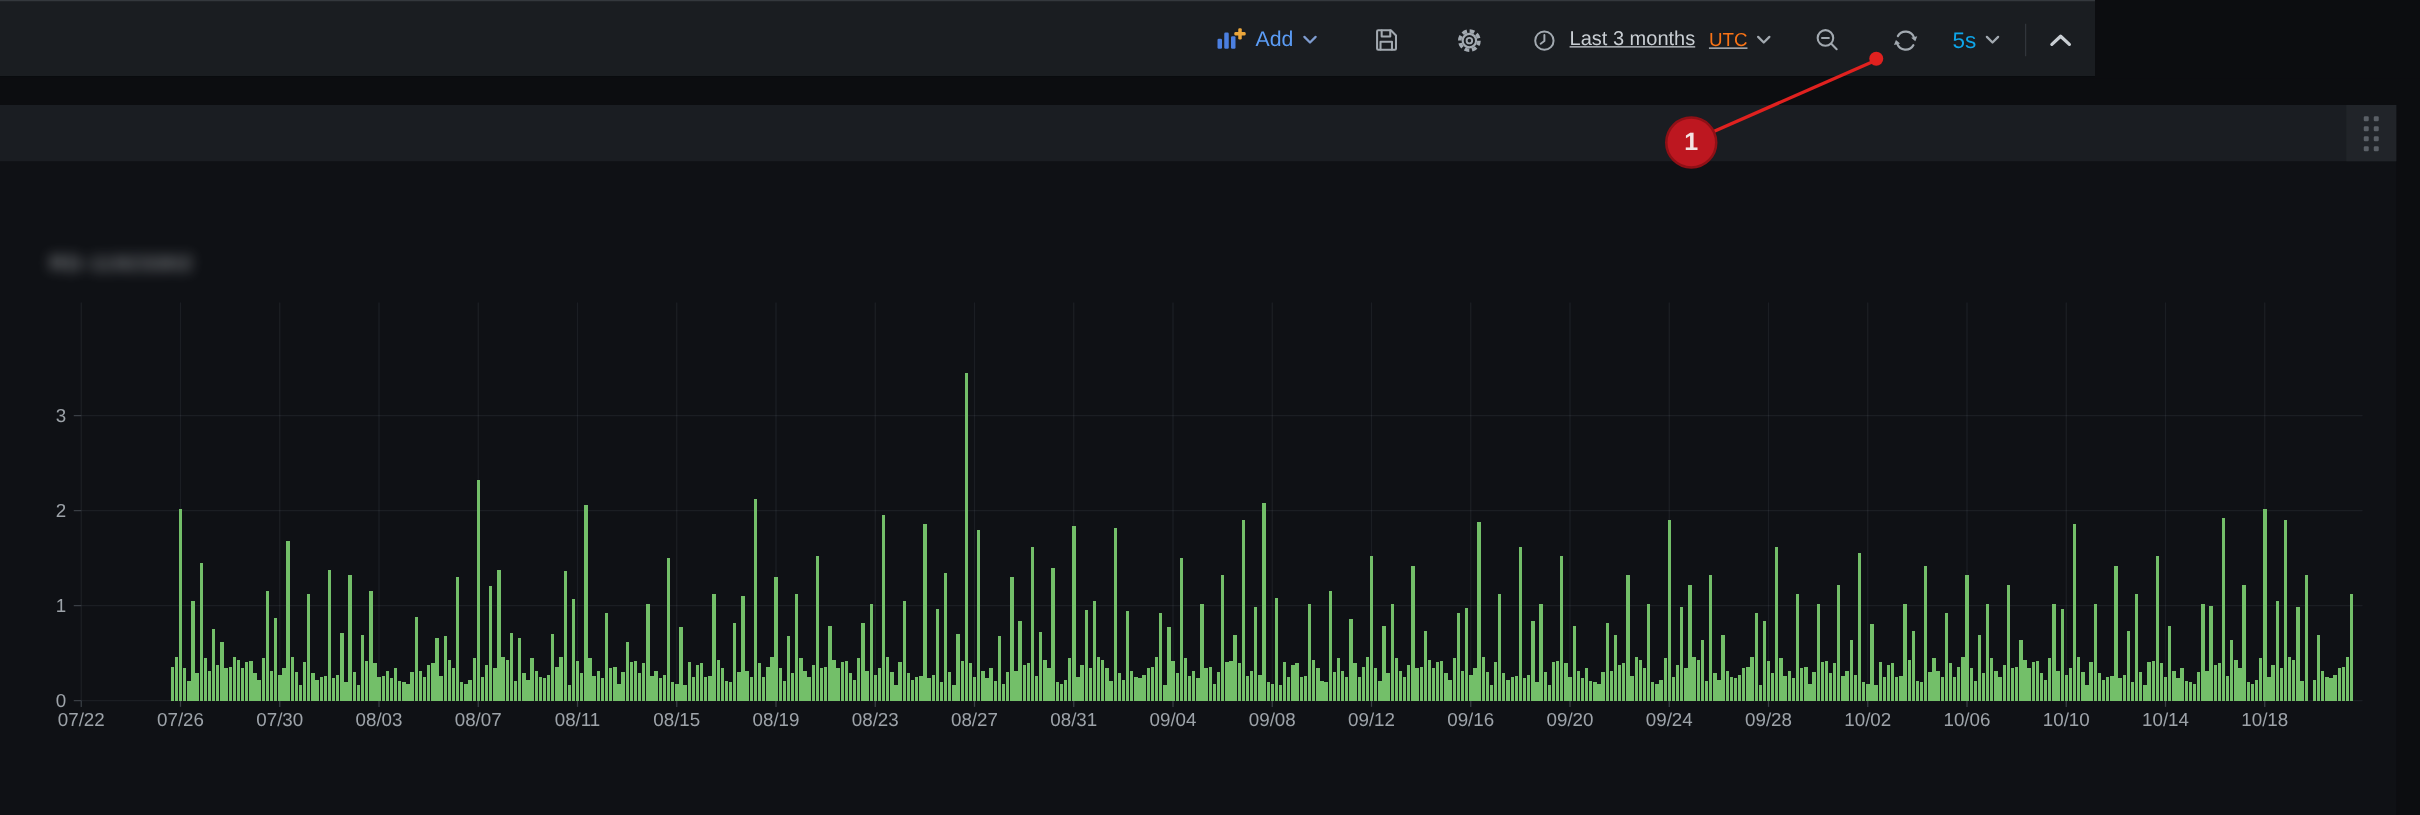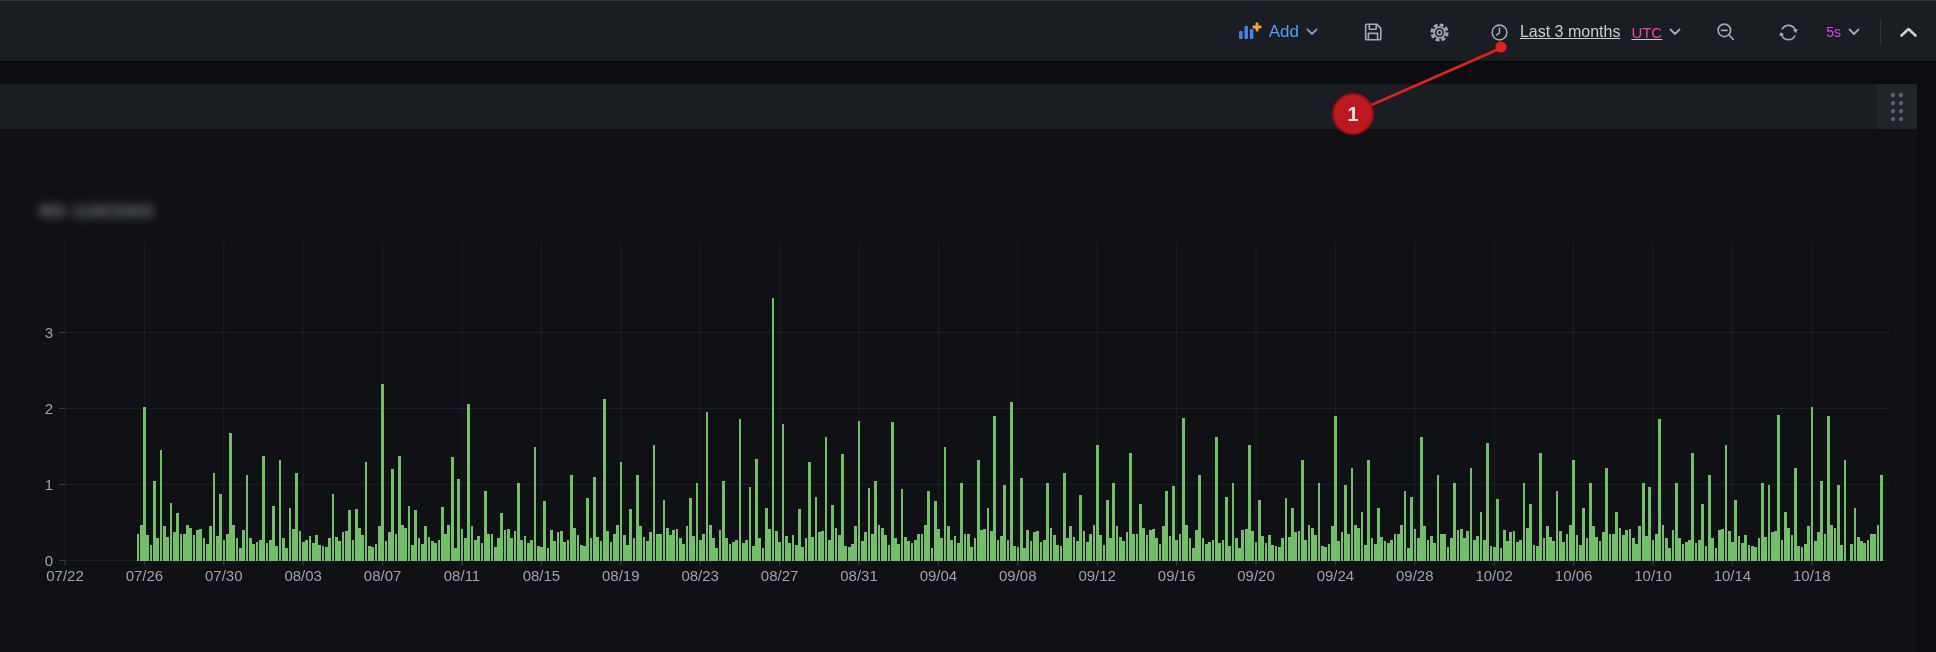--- a/index.html
+++ b/index.html
@@ -1,38 +1,38 @@
 <!DOCTYPE html>
 <html><head>
 <meta charset="utf-8">
 <style>
   * { margin:0; padding:0; box-sizing:border-box; }
   html,body { width:1936px; height:652px; overflow:hidden; background:#0c0d10;
               font-family:"Liberation Sans", sans-serif; }
   .screen { position:relative; width:1936px; height:652px; background:#0c0d10; }
 
   
-  .toolbar { position:absolute; left:0; top:0; width:1936px; height:62px;
+  .toolbar { position:absolute; left:0; top:0; width:1676px; height:62px;
              background:#1a1d21; border-top:1px solid #34383d; border-bottom:1px solid #050608; }
   .tb-right { position:absolute; right:0; top:0; height:62px; display:flex; align-items:center; padding-right:18px; }
   .tb-btn { display:flex; align-items:center; gap:7px; background:transparent; border:none; cursor:pointer;
             color:#c9ced3; font-family:"Liberation Sans", sans-serif; }
   .tb-btn svg { display:block; }
   .icon-stroke { stroke:#a2a9b0; fill:none; stroke-width:1.8; stroke-linecap:round; stroke-linejoin:round; }
   .add-btn { margin-right:44px; }
   .add-label { color:#5b9cf5; font-size:17px; font-weight:500; }
   .save-btn { margin-right:44px; }
   .gear-btn { margin-right:38px; }
   .time-btn { margin-right:34px;text-decoration:underline; }
   .time-label { font-size:16px; color:#c9ced3; margin-left:3px; }
-  .utc-label  { font-size:15px; color:#ec4899; font-weight:500; margin-left:4px; }
+  .utc-label  { font-size:15px; color:#f97316; font-weight:500; margin-left:4px; }
   .zoomout-btn { margin-right:40px; }
   .refresh-btn { margin-right:26px; }
   .interval-btn { margin-right:20px; }
-  .interval-label { font-size:14px; color:#d946ef; }
+  .interval-label { font-size:18px; color:#0ea5e9; }
   .tb-divider { width:1px; height:26px; background:#31353b; margin-right:18px; }
 
   
   .dashboard { position:absolute; left:0; top:63px; width:1936px; height:589px; background:#0c0d10; }
   .panel { position:absolute; left:0; top:21px; width:1917px; height:568px; background:#0f1115; }
   .panel-header-strip { position:absolute; left:0; top:0; width:1917px; height:45px; background:#1a1d22; }
   .drag-handle { position:absolute; right:0; top:0; width:40px; height:45px; background:#212429;
                  display:flex; align-items:center; justify-content:center; cursor:grab; }
   .dots { display:grid; grid-template-columns:repeat(2,4px); grid-template-rows:repeat(4,4px); gap:4px; }
   .dots i { background:#5a5f66; border-radius:1px; }

